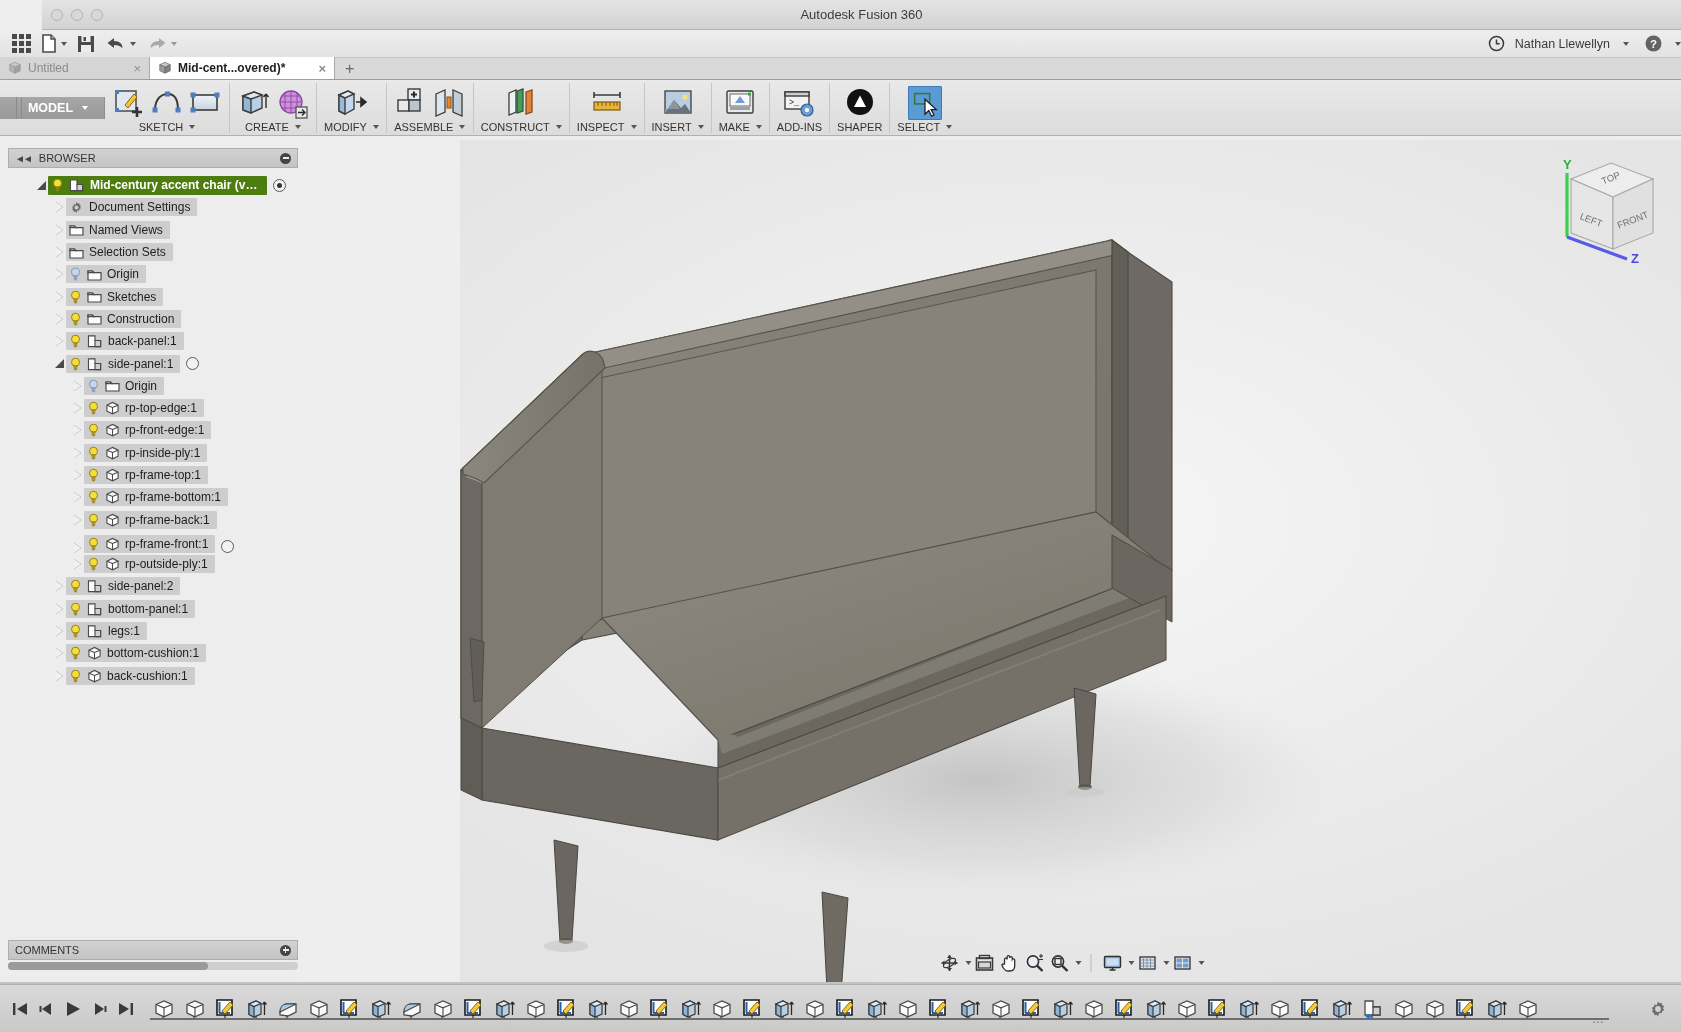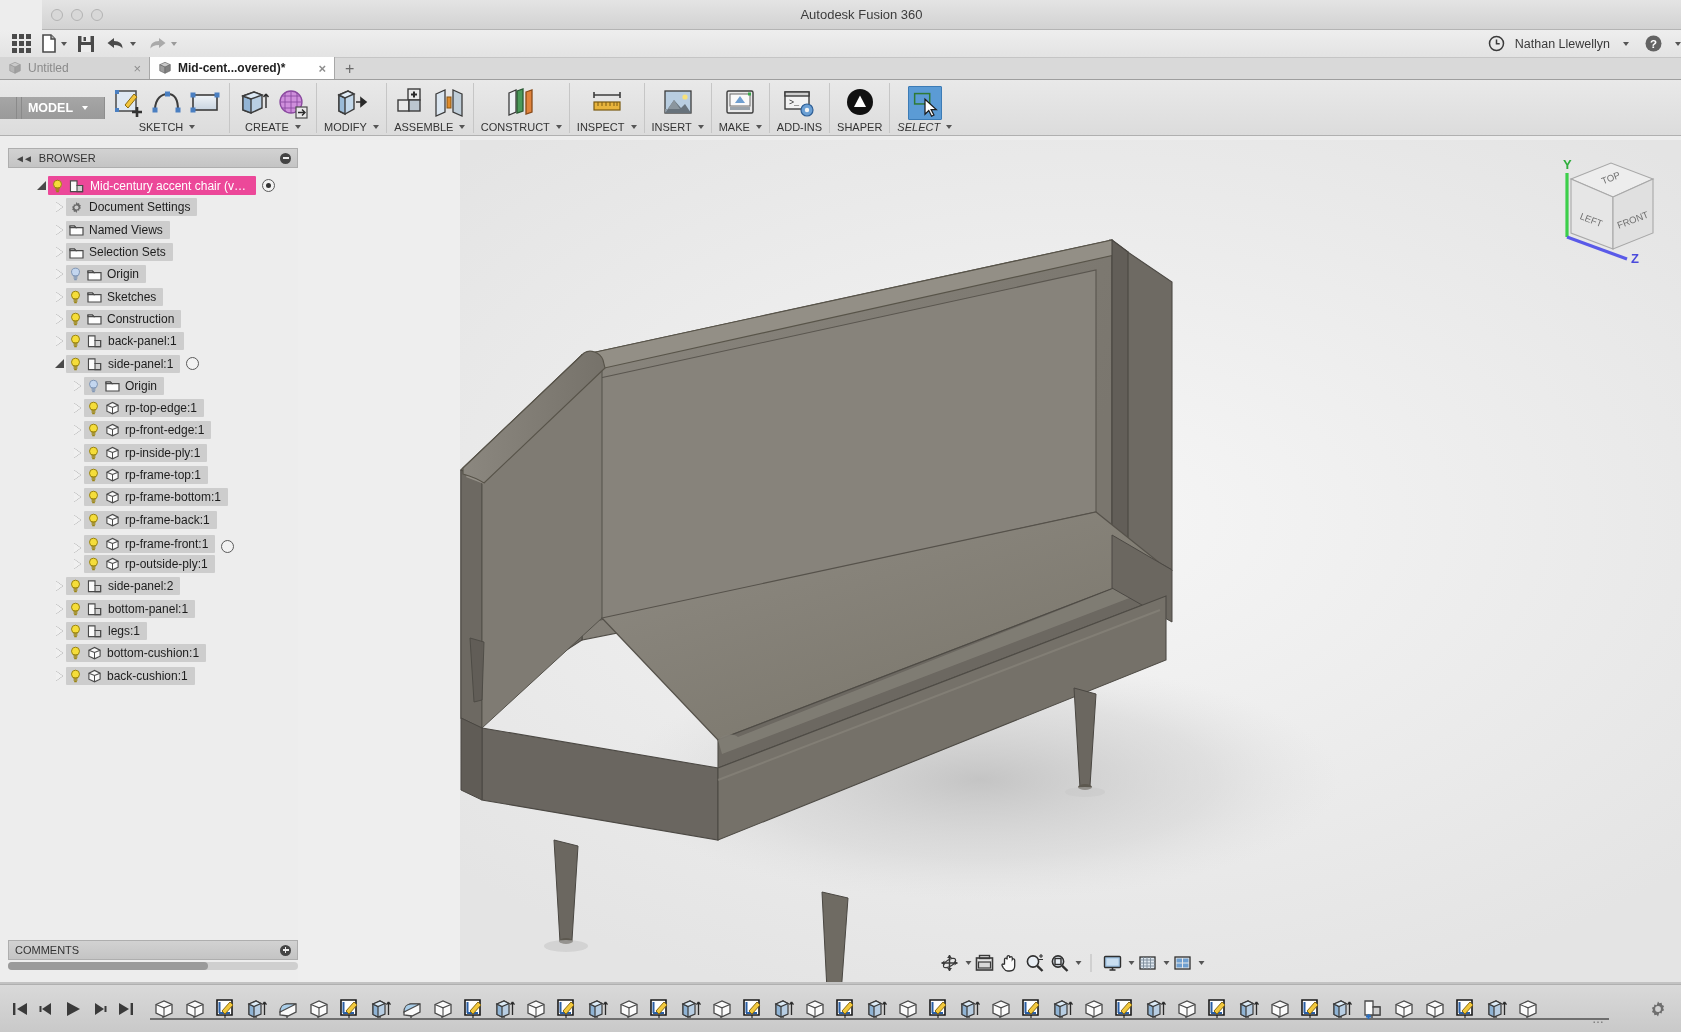--- a/index.html
+++ b/index.html
@@ -138,21 +138,21 @@
   }
   .tri-right:before {
     content:''; position:absolute; left:-7px; top:-5px; width:0;height:0;
     border-top:5px solid transparent;border-bottom:5px solid transparent;border-left:7px solid #4a4a4a;
   }
   .tri-down { width:0;height:0;border-left:9px solid transparent;border-bottom:9px solid #4a4a4a; }
   .chip {
     display: inline-flex; align-items: center; gap: 5px;
     background: #cdcdcd; border-radius: 1px; padding: 2px 7px 2px 3px; height: 18px;
   }
-  .chip.rowsel { background: #ec4899; color: #fff; font-weight: normal; align-items: flex-end; }
+  .chip.rowsel { background: #4d7c0f; color: #fff; font-weight: bold; }
   .bulb { width: 13px; height: 14px; flex:none; }
   .ficon { width: 15px; height: 13px; flex:none; }
   .bodyicon { width: 15px; height: 14px; flex:none; }
   .compicon { width: 16px; height: 14px; flex:none; }
   .tlabel { font-size: 12px; }
   .marker {
     width: 13px; height: 13px; border-radius: 50%;
     border: 1.4px solid #5a5a5a; background: #f2f2f2; margin-left: 6px; flex:none;
   }
   .marker.filled { background: #f2f2f2; position: relative; }
@@ -507,21 +507,21 @@
         <svg class="ricon" viewBox="0 0 34 34">
           <circle cx="17" cy="16" r="13" fill="#111111"></circle>
           <path d="M17 9.5 L23 21 H11 Z" fill="#ffffff"></path>
         </svg>
       </div>
       <div class="plabel">
         <span>SHAPER</span>
       </div>
     </div>
 
-    <div class="rpanel" style="border-right:none;font-style:italic;">
+    <div class="rpanel" style="border-right:none;">
       <div class="icons">
         <svg class="ricon sel" viewBox="0 0 34 34">
           <rect x="6" y="7" width="16" height="11" fill="none" stroke="#2f7a35" stroke-width="1.6"></rect>
           <path d="M17 13 L17 29 L21 25 L24 31 L26.5 29.7 L23.5 24 L29 24 Z" fill="#ffffff" stroke="#1a1a1a" stroke-width="1.3"></path>
         </svg>
       </div>
       <div class="plabel">
         <span>SELECT</span>
         <span class="caret sm"></span>
       </div>

